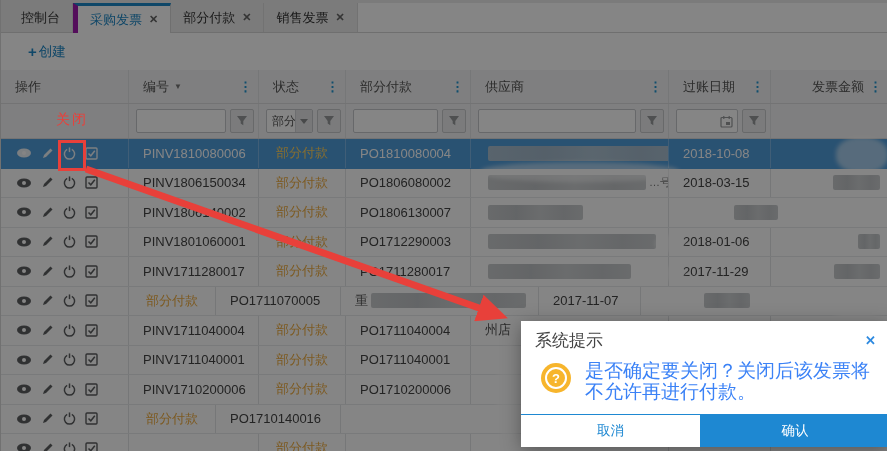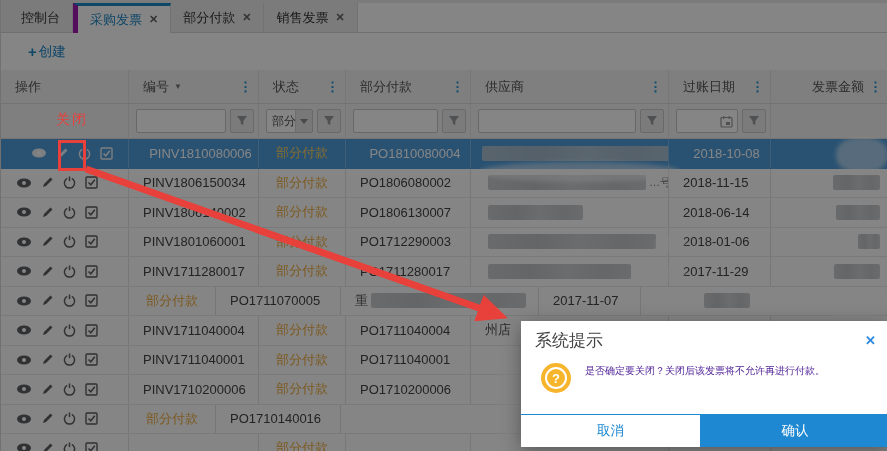--- a/index.html
+++ b/index.html
@@ -50,21 +50,21 @@
   .din { position:relative; height:24px; flex:1; min-width:0; border:1px solid #c5c8cc;
     border-radius:2px; background:#fff; display:flex; align-items:center; justify-content:flex-end; padding-right:4px; }
 
   .rows { position:absolute; top:69px; left:0; right:0; bottom:0; overflow:hidden; }
   .row { height:29.5px; border-bottom:1px solid #e9eaec; background:#fff; cursor:pointer; }
   .row .c { font-size:13px; }
   .row .c1,.row .c3,.row .c5 { padding-left:14px; }
   .row .c2 { justify-content:center; }
   .status-txt { color:#efad41; }
   .row.sel { background:#4f9ddb; border-bottom-color:#4f9ddb; }
-  .row.sel .c { color:#fff; border-right-color:rgba(255,255,255,.25);justify-content:center; }
+  .row.sel .c { color:#fff; border-right-color:rgba(255,255,255,.25); }
   .row.sel .status-txt { color:#ffd25e; }
   .opicons { display:flex; gap:9px; padding-left:15px; align-items:center; }
   .opicons svg { display:block; cursor:pointer; }
   .opicons .st { stroke:#5c5e60; } .opicons .fl { fill:#5c5e60; }
   .row.sel .opicons .st { stroke:#eef3f7; } .row.sel .opicons .fl { fill:#eef3f7; }
   .redact { height:15px; background:linear-gradient(90deg,#c9ccce,#bfc2c5 30%,#cdd0d2 55%,#c2c5c8 80%,#cbced0);
     border-radius:2px; filter:blur(.4px); flex:none; }
   .sup-pre,.sup-suf { white-space:nowrap; color:#555; }
   .row.sel .redact { opacity:.75; }
   .amt-redact { margin-left:auto; margin-right:8px; }
@@ -86,21 +86,21 @@
   .dialog { position:absolute; left:521px; top:321px; width:369px; height:126px; background:#fff;
     box-shadow:0 4px 18px rgba(0,0,0,.35); display:flex; flex-direction:column; }
   .dlg-head { display:flex; align-items:center; justify-content:space-between; padding:8px 14px 2px 14px; }
   .dlg-title { font-size:17px; color:#444; }
   .dlg-close { color:#2e8ae0; font-size:13px; font-weight:bold; cursor:pointer; }
   .dlg-body { flex:1; display:flex; padding:6px 10px 0 20px; gap:14px; }
   .q-icon { width:30px; height:30px; border-radius:50%; background:#f7b52c; flex:none; margin-top:3px;
     display:flex; align-items:center; justify-content:center; }
   .q-inner { width:22px; height:22px; border-radius:50%; border:2px solid #fff; background:#f7b52c;
     display:flex; align-items:center; justify-content:center; color:#fff; font-size:13px; font-weight:bold; }
-  .dlg-msg { font-size:10px; color:#4c1d95; line-height:21px; width:300px; }
+  .dlg-msg { font-size:19px; color:#3b82f6; line-height:21px; width:300px; }
   .dlg-foot { height:33px; display:flex; border-top:1px solid #1e88d2; }
   .btn-cancel { width:179px; background:#fff; border:none; color:#1e88d2; font-size:13.5px;
     cursor:pointer; font-family:inherit; }
   .btn-confirm { flex:1; background:#1e88d2; border:none; color:#fff; font-size:13.5px;
     cursor:pointer; font-family:inherit; }
 </style>
 </head>
 <body>
 
 <div class="app">
@@ -291,21 +291,21 @@
           </div>
     <div class="c c3">
             <span class="rc-po">PO1806080002</span>
           </div>
     <div class="c c4" style="padding-left:14px; gap:3px;">
       <span class="sup-pre rc-pre"></span>
       <div class="redact rc-block" style="width: 158px;"></div>
       <span class="sup-suf rc-suf" style="font-size:11px;color:#777;">…号 (…</span>
     </div>
     <div class="c c5">
-            <span class="rc-date">2018-11-15</span>
+            <span class="rc-date">2018-03-15</span>
           </div>
     <div class="c c6">
       <div class="redact amt-redact rc-amt" style="width: 47px;"></div>
     </div>
   </div>
 
   <div class="row">
     <div class="c c0">
       <span class="opicons">
         <svg width="16" height="12" viewBox="0 0 16 12">
@@ -332,23 +332,20 @@
             <span class="status-txt rc-status">部分付款</span>
           </div>
     <div class="c c3">
             <span class="rc-po">PO1806130007</span>
           </div>
     <div class="c c4" style="padding-left:14px; gap:3px;">
       <span class="sup-pre rc-pre"></span>
       <div class="redact rc-block" style="width: 95px;"></div>
       <span class="sup-suf rc-suf" style="font-size:11px;color:#777;"></span>
     </div>
-    <div class="c c5">
-            <span class="rc-date">2018-06-14</span>
-          </div>
     <div class="c c6">
       <div class="redact amt-redact rc-amt" style="width: 44px;"></div>
     </div>
   </div>
 
   <div class="row">
     <div class="c c0">
       <span class="opicons">
         <svg width="16" height="12" viewBox="0 0 16 12">
           <ellipse cx="8" cy="6" rx="7" ry="4.6" class="fl"></ellipse>

